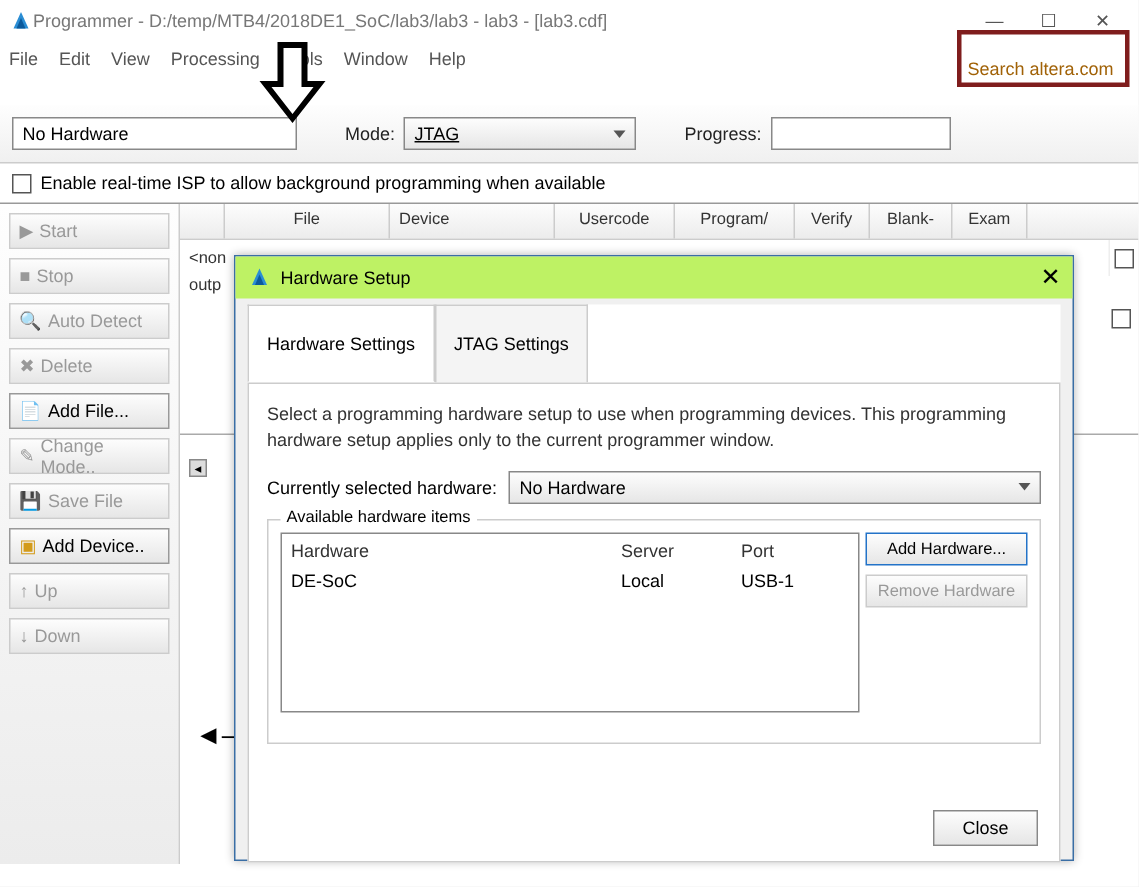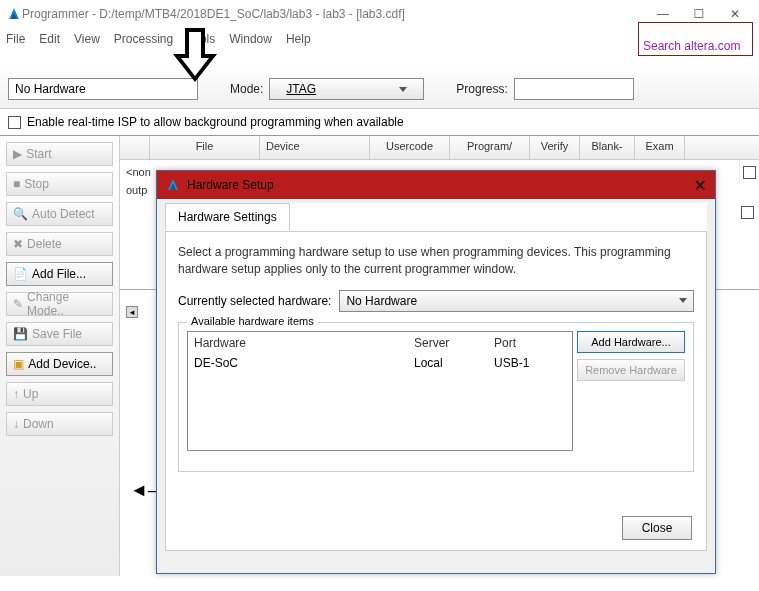--- a/index.html
+++ b/index.html
@@ -1,49 +1,49 @@
 <!DOCTYPE html>
 <html><head>
 <meta charset="utf-8">
 <style>
   * { box-sizing: border-box; font-family: "Segoe UI", Tahoma, sans-serif; font-size: 12px; }
   body { margin: 0; background: #fff; width: 759px; height: 591px; overflow: hidden; position: relative; }
   .titlebar { height: 28px; display: flex; align-items: center; padding: 0 6px; color: #777; }
   .window-controls { margin-left: auto; display: flex; }
   .window-controls div { width: 36px; height: 24px; display: flex; align-items: center; justify-content: center; color: #555; }
   .menubar { height: 22px; display: flex; align-items: center; padding: 0 6px; gap: 14px; color: #555; }
-  .searchbox { margin-left: auto; width: 115px; height: 20px; border: 1px solid #7f1d1d; padding: 16px 4px; color: #a21caf; background: #fff; white-space: nowrap; overflow: hidden; }
+  .searchbox { margin-left: auto; width: 115px; height: 20px; border: 3px solid #7f1d1d; padding: 16px 4px; color: #a16207; background: #fff; white-space: nowrap; overflow: hidden; }
   .toolbar-row { display: flex; align-items: center; padding: 8px; gap: 6px; border-bottom: 1px solid #ccc; background: linear-gradient(#fefefe,#f0f0f0); }
   .btn { display: inline-flex; align-items: center; height: 22px; padding: 0 8px; border: 1px solid #888; background: linear-gradient(#fdfdfd,#e6e6e6); gap: 4px; }
   .hw-display { width: 190px; height: 22px; border: 1px solid #888; background: #fff; padding: 2px 6px; display: flex; align-items: center; }
   .label { color: #222; }
-  .dropdown { width: 155px; height: 22px; border: 1px solid #888; background: linear-gradient(#fdfdfd,#e6e6e6); display: flex; align-items: center; padding: 0 16px; justify-content: space-between; text-decoration: underline; }
+  .dropdown { width: 155px; height: 22px; border: 1px solid #888; background: linear-gradient(#fdfdfd,#e6e6e6); display: flex; align-items: center; padding: 0 6px; justify-content: space-between; text-decoration: underline; }
   .caret { width: 0; height: 0; border-left: 4px solid transparent; border-right: 4px solid transparent; border-top: 5px solid #555; }
   .progress-box { width: 120px; height: 22px; border: 1px solid #888; background: #fff; }
   .checkbox-row { display: flex; align-items: center; padding: 6px 8px; gap: 6px; border-bottom: 1px solid #999; }
   .checkbox { width: 13px; height: 13px; border: 1px solid #555; background: #fff; }
   .main-area { display: flex; height: 440px; }
   .sidebar { width: 120px; background: linear-gradient(#fefefe,#ececec); padding: 6px; display: flex; flex-direction: column; gap: 6px; border-right: 1px solid #ccc; }
   .side-btn { height: 24px; border: 1px solid #999; background: linear-gradient(#fdfdfd,#e6e6e6); display: flex; align-items: center; padding: 0 6px; gap: 4px; font-size: 11px; }
   .side-btn.disabled { color: #999; border-color: #ccc; }
   .content { flex: 1; position: relative; padding: 0; }
   .table-hdr { display: flex; height: 24px; border-bottom: 1px solid #ccc; background: linear-gradient(#fdfdfd,#ececec); }
   .table-hdr div { border-right: 1px solid #ccc; padding: 4px 6px; font-size: 11px; color: #333; }
   .col-file { width: 110px; text-align:center;} .col-dev { width:110px; } .col-chk{width:80px;text-align:center;} .col-uc{width:80px;text-align:center;} .col-prog{width:80px;text-align:center;} .col-ver{width:50px;text-align:center;} .col-blank{width:55px;text-align:center;} .col-exam{width:50px;text-align:center;}
   .row-txt { padding: 6px; color: #333; font-size: 11px; }
   .scroll-hint { position:absolute; left:6px; top:170px; width:12px; height:12px; border:1px solid #888; background:#ddd; font-size:9px; text-align:center; line-height:10px;}
   .arrow-anno { position:absolute; left:165px; top:24px; z-index:100; pointer-events:none;}
   .bottom-hr { border-top:1px solid #aaa; margin-top:70px; height:1px;}
   .arrow-back { position:absolute; left:130px; top:480px; font-size:18px; color:#000;}
   
   .dialog { position:absolute; left:156px; top:170px; width:560px; height:404px; background:#f0f0f0; border:1px solid #3a6ea5; box-shadow:0 0 6px rgba(0,0,0,.3); }
-  .dialog-title { height:28px; display:flex; align-items:center; padding:0 8px; background:#b91c1c; }
+  .dialog-title { height:28px; display:flex; align-items:center; padding:0 8px; background:#bef264; }
   .dialog-title .x { margin-left:auto; font-size:16px; }
   .tab-strip { display:flex; background:#fff; margin:4px 8px 0; }
-  .tab { padding:6px 12px; border:1px solid #ccc; border-bottom:none; background:#f4f4f4;}
+  .tab { padding:18px 12px; border:1px solid #ccc; border-bottom:none; background:#f4f4f4;}
   .tab.active { background:#fff; border-bottom:1px solid #fff; }
   .tab-body { background:#fff; margin:0 8px 8px; border:1px solid #ccc; padding:12px; height:320px; position:relative;}
   .desc { color:#333; line-height:1.4; margin-bottom:12px;}
   .line-row { display:flex; align-items:center; gap:8px; margin-bottom:10px;}
   .hw-dd { flex:1; height:22px; border:1px solid #888; background:linear-gradient(#fdfdfd,#e6e6e6); display:flex; align-items:center; padding:0 6px; justify-content:space-between;}
   .group { border:1px solid #ccc; padding:8px; height:150px; position:relative;}
   .group-title { position:absolute; top:-8px; left:8px; background:#fff; padding:0 4px; font-size:11px;}
   .hw-list { border:1px solid #888; height:120px; width:386px; background:#fff; }
   .hw-list-hdr { display:flex; padding:4px 6px; font-size:11px; color:#333; }
   .hw-list-hdr div:nth-child(1){width:220px;} .hw-list-hdr div:nth-child(2){width:80px;} .hw-list-hdr div:nth-child(3){width:70px;}
@@ -190,20 +190,21 @@
   <div class="dialog-title">
     <svg class="logo-svg" viewBox="0 0 16 16" style="margin-right:6px;">
         <polygon points="3,13 8,2 13,13" fill="#2a8dd4"></polygon>
         <polygon points="5,13 8,6 11,13" fill="#0b5a9c"></polygon>
       </svg>
     <span>Hardware Setup</span>
     <span class="x">✕</span>
   </div>
   <div class="tab-strip">
     <div class="tab active">Hardware Settings</div>
+    <div class="tab">JTAG Settings</div>
   </div>
   <div class="tab-body">
     <div class="desc">Select a programming hardware setup to use when programming devices. This programming hardware setup applies only to the current programmer window.</div>
     <div class="line-row">
       <span>Currently selected hardware:</span>
       <div class="hw-dd">
         <span>No Hardware</span>
         <span class="caret"></span>
       </div>
     </div>

